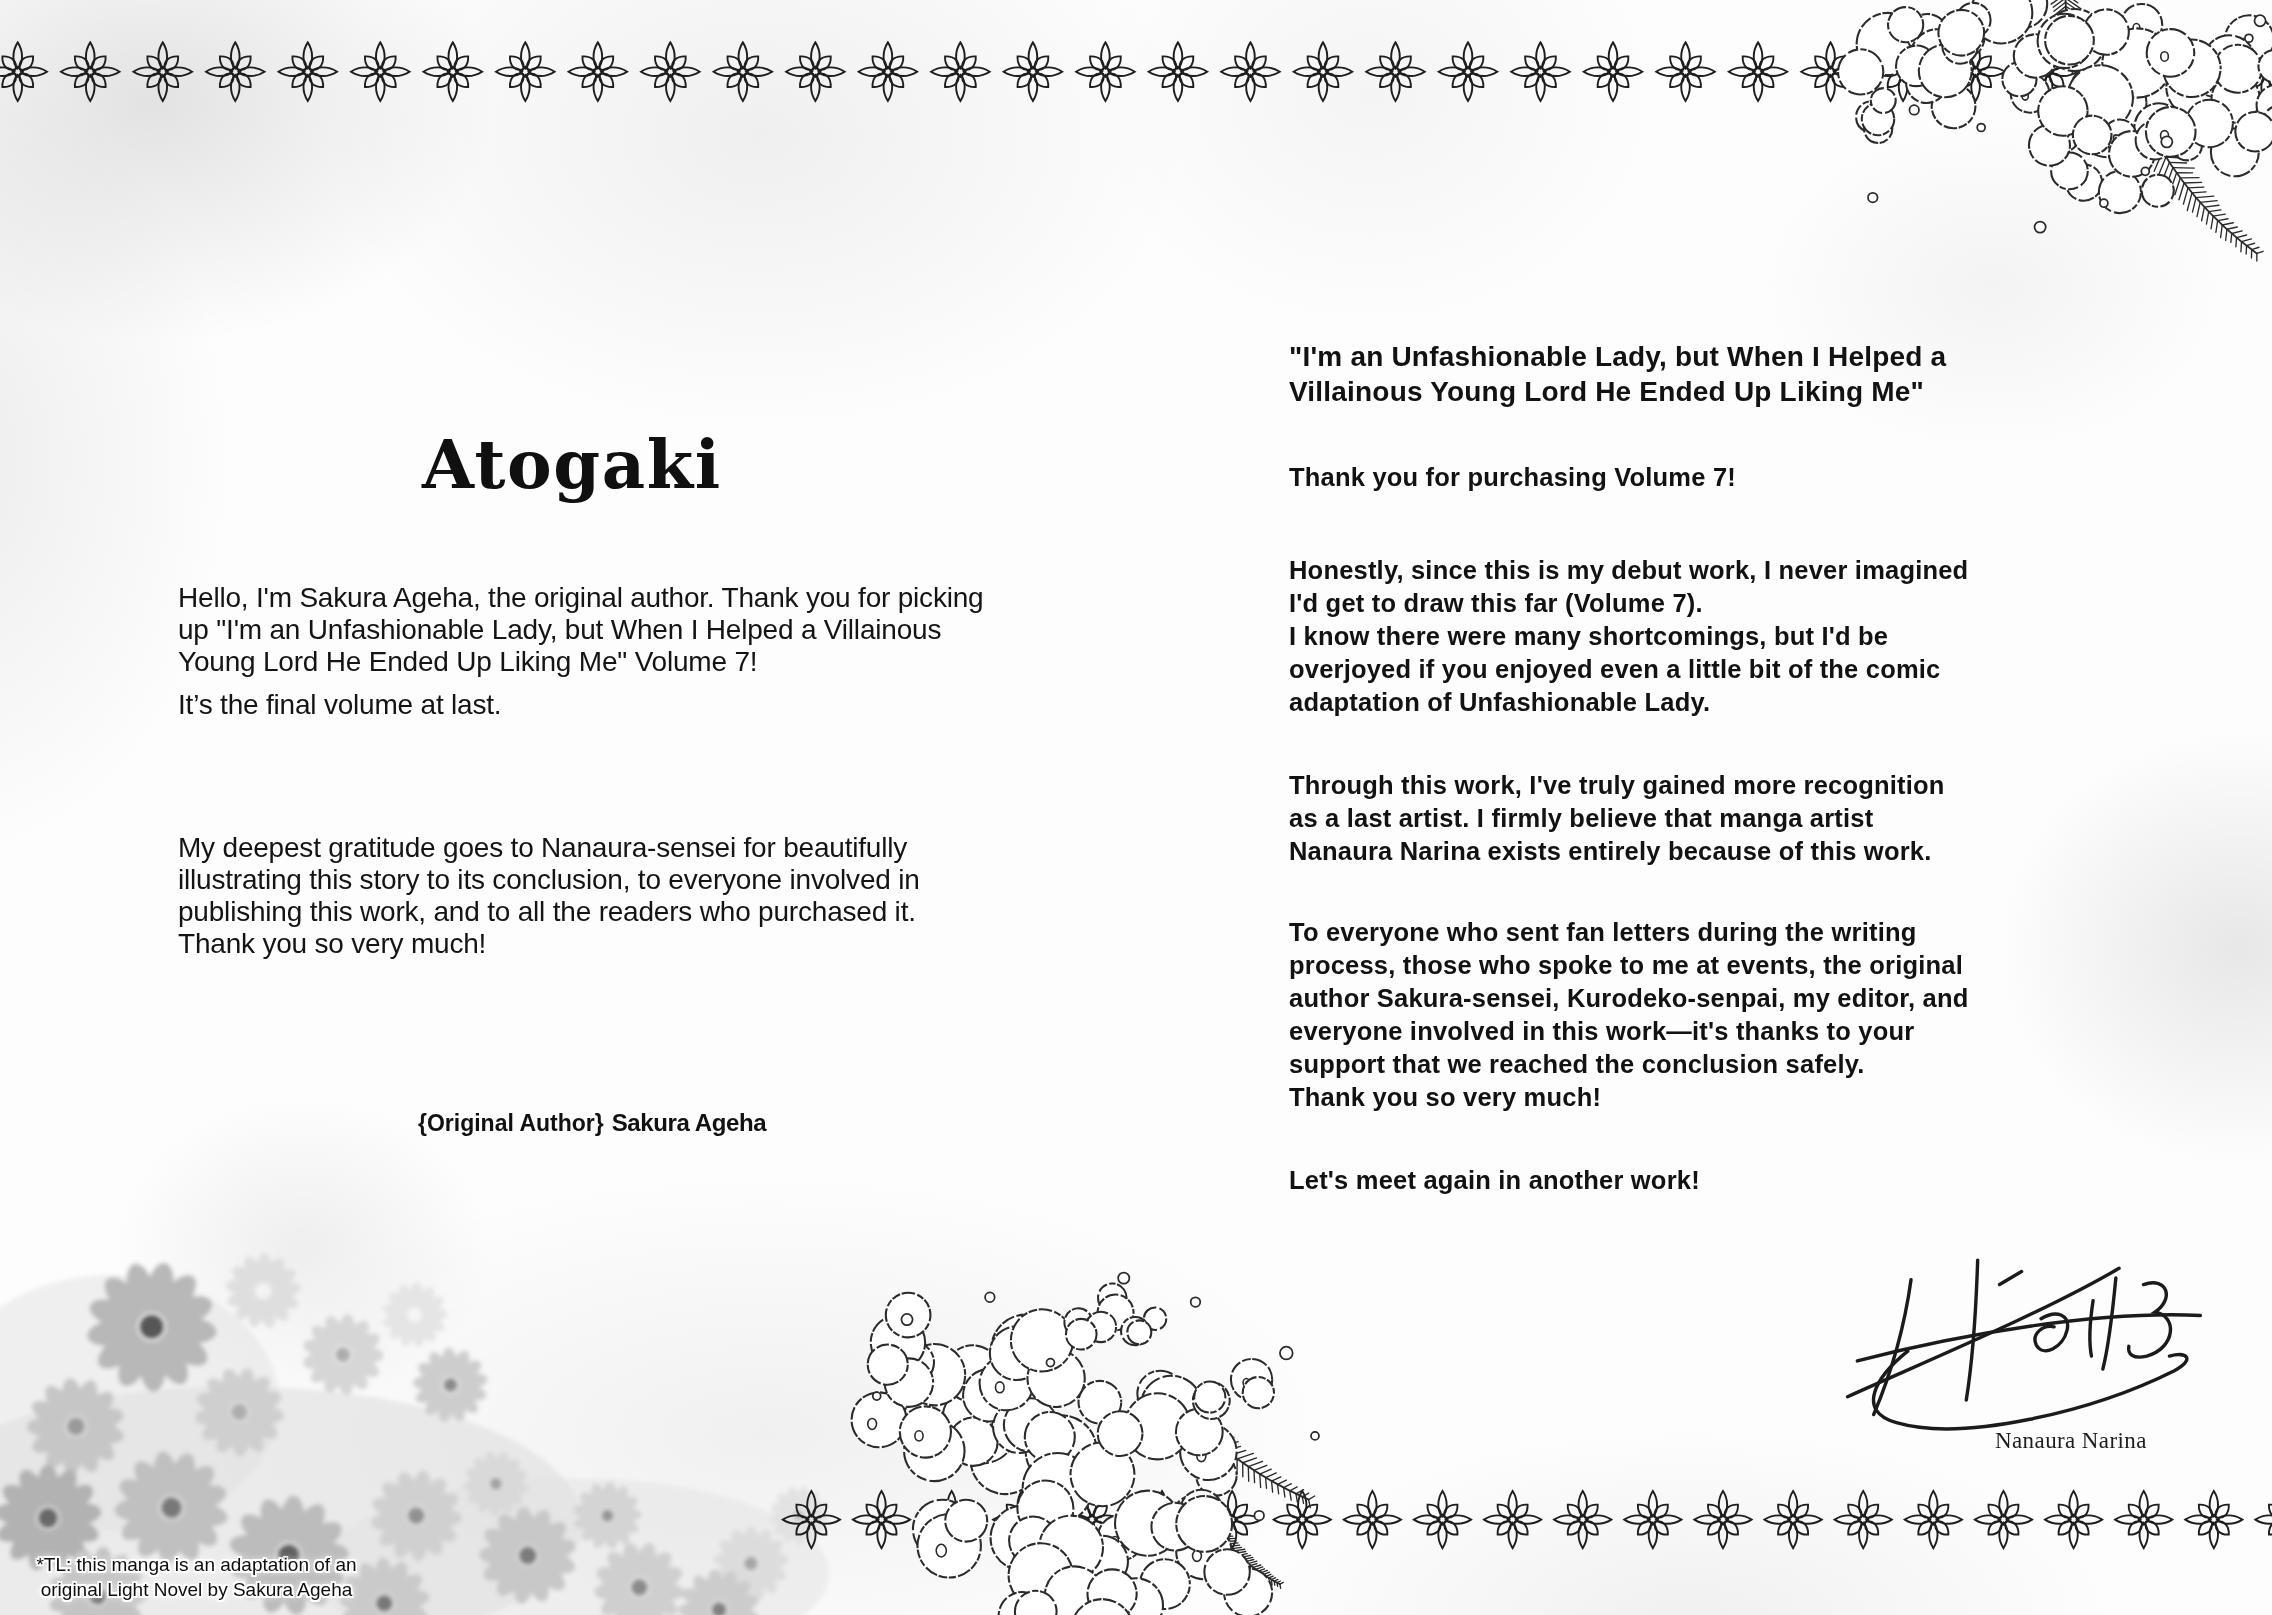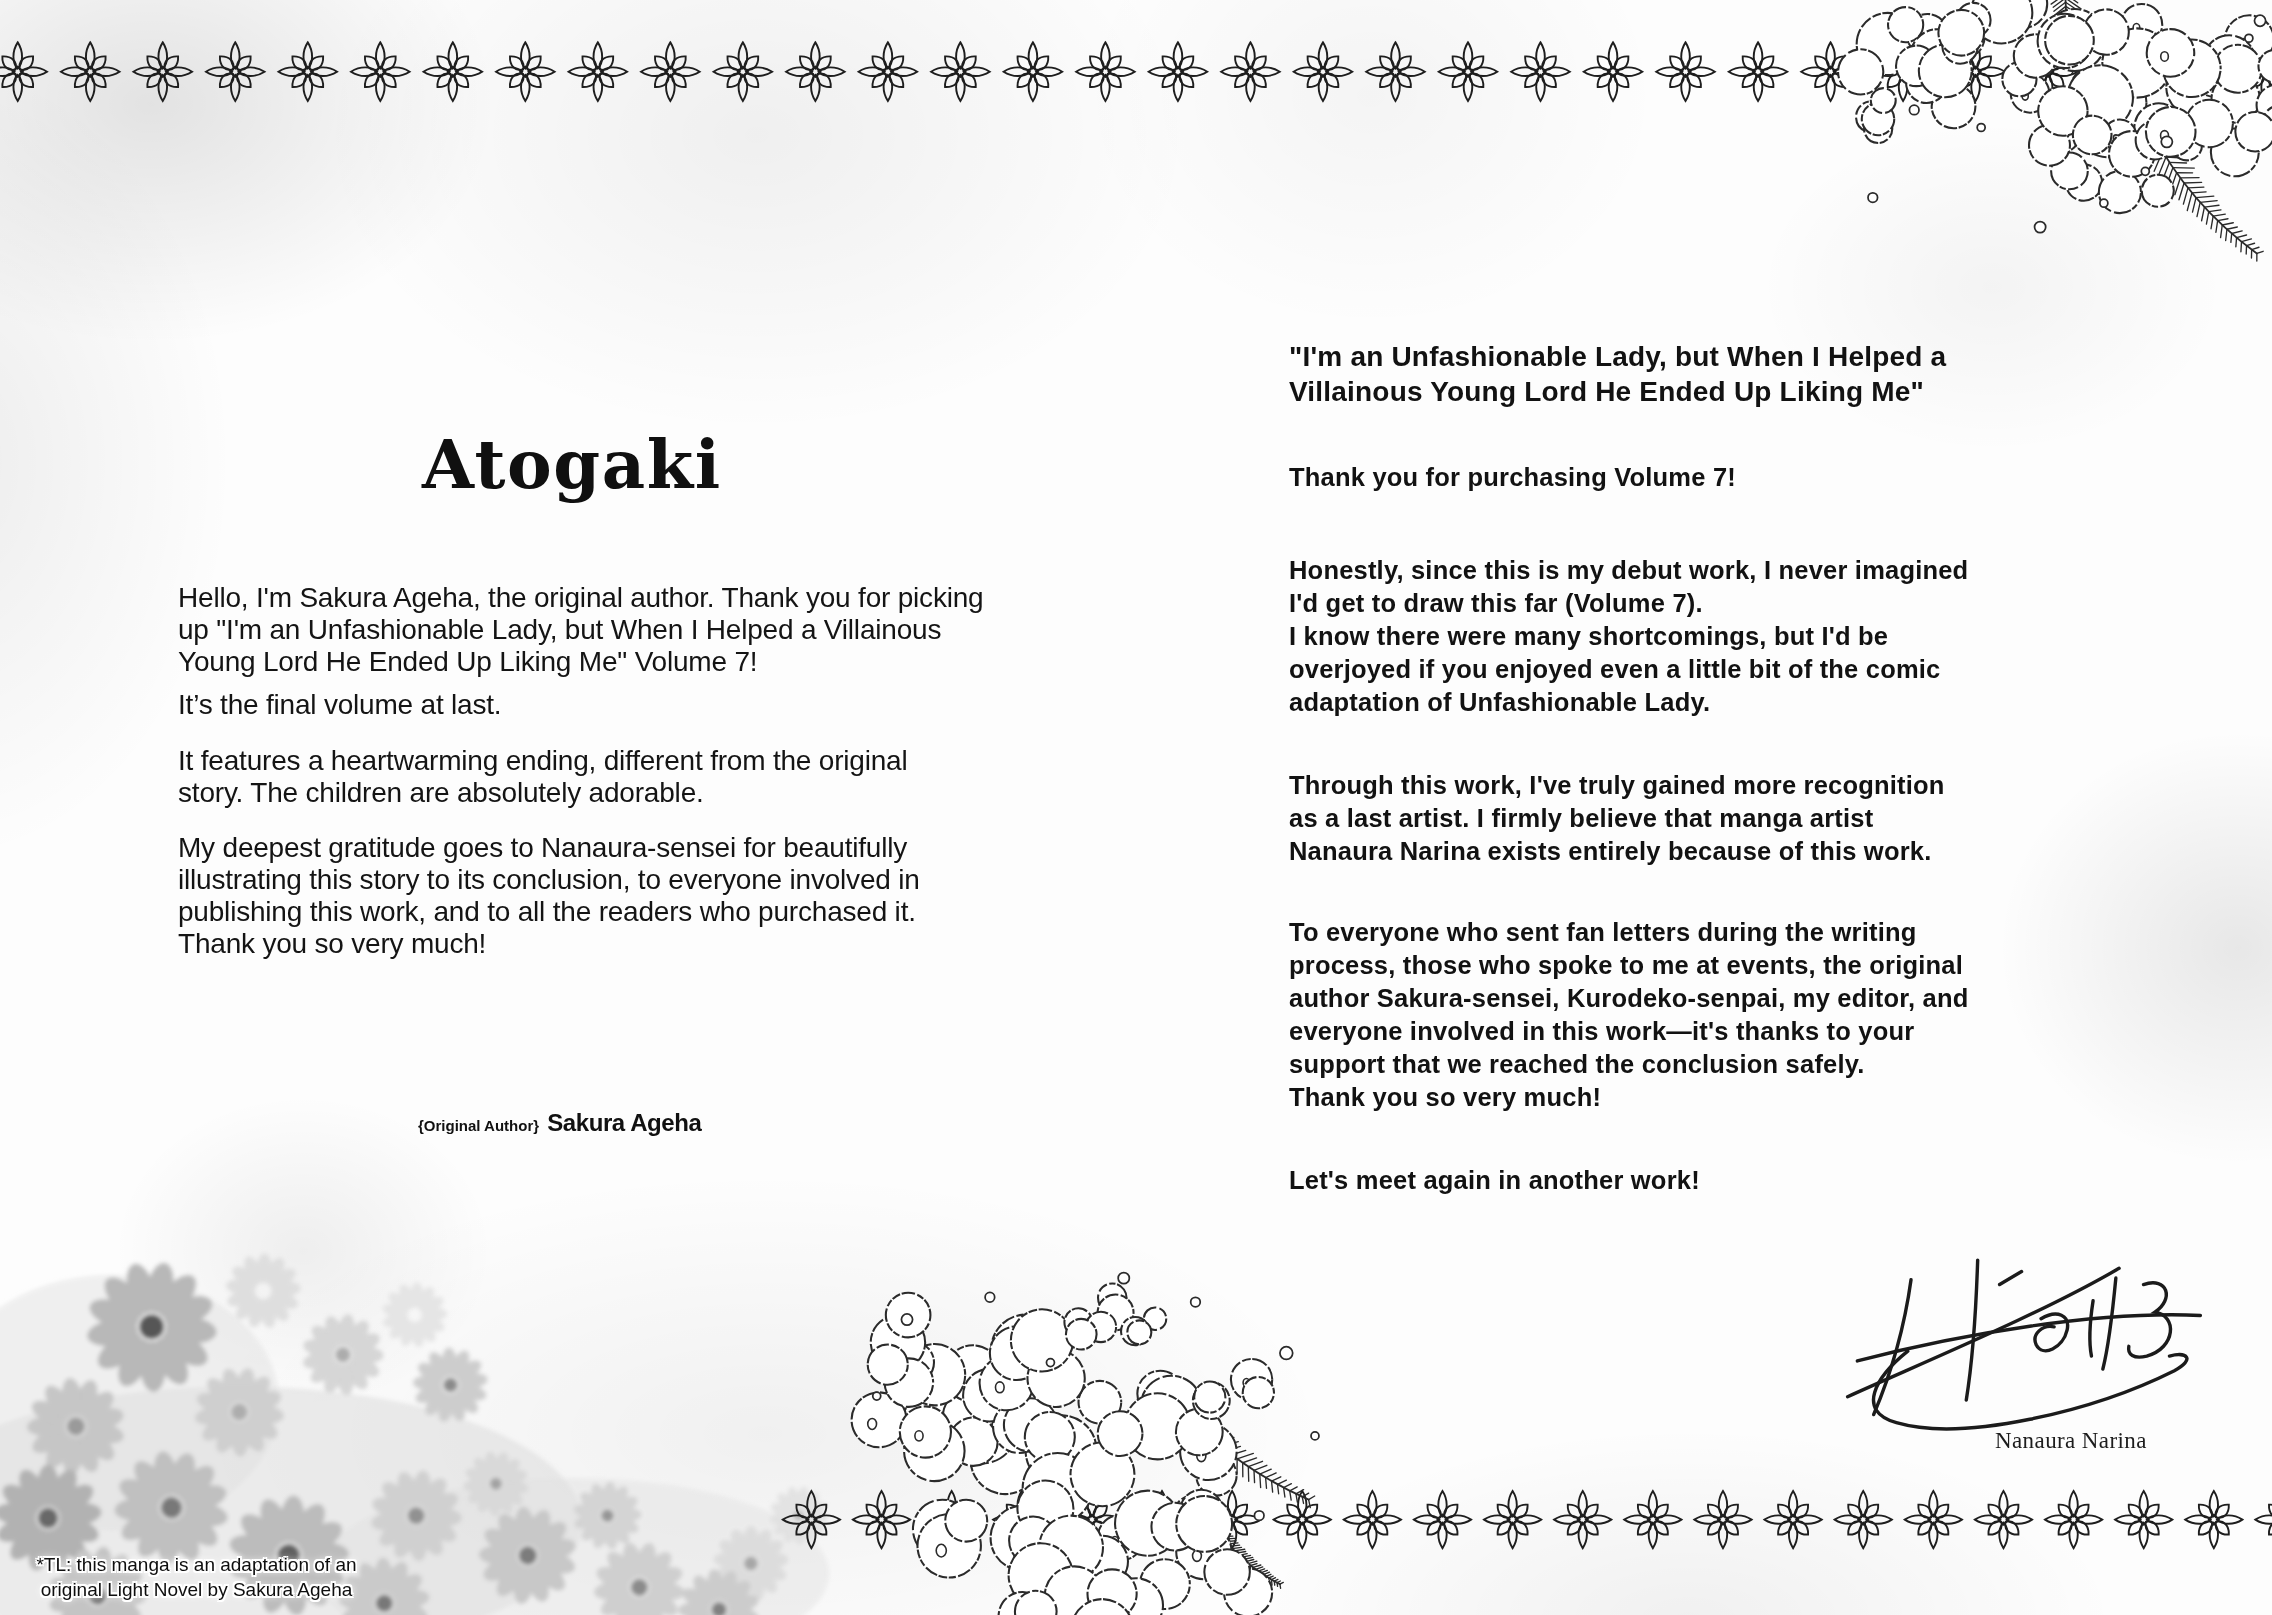--- a/index.html
+++ b/index.html
@@ -35,21 +35,21 @@
   .body-par{
     position:absolute;left:178px;width:892px;z-index:4;margin:0;
     font-size:28px;line-height:32px;letter-spacing:-0.2px;
     white-space:pre-line;color:#141414;
   }
   .p-l0{top:582px}.p-l1{top:689px}.p-l2{top:745px}.p-l3{top:832px}
   .author-line{
     position:absolute;left:418px;top:1109px;z-index:4;
     display:flex;align-items:baseline;gap:8px;white-space:nowrap;
   }
-  .author-label{font-size:15px;font-weight:700;color:#111;}
+  .author-label{font-size:23px;font-weight:700;color:#111;}
   .author-name{font-size:24px;font-weight:700;color:#111;letter-spacing:-0.4px;}
 
   .hw{
     position:absolute;left:1289px;width:861px;z-index:4;margin:0;
     font-weight:700;font-size:25.5px;line-height:33px;letter-spacing:0.2px;
     white-space:pre-line;color:#121212;
   }
   .hw-title{top:339px;font-size:28px;line-height:35px;}
   .p-r0{top:461px}.p-r1{top:554px}.p-r2{top:769px}.p-r3{top:916px}.p-r4{top:1164px}
 
@@ -1405,22 +1405,20 @@
       <circle cx="1580" cy="1902" r="6" fill="#ffffff" stroke="#2b2b2b" stroke-width="2.2"></circle>
       <circle cx="1650" cy="1802" r="5" fill="#ffffff" stroke="#2b2b2b" stroke-width="2.2"></circle>
       <circle cx="1100" cy="1752" r="5" fill="#ffffff" stroke="#2b2b2b" stroke-width="2.2"></circle>
     </svg>
 
   <h1 class="page-title">Atogaki</h1>
   <p class="body-par p-l0">Hello, I'm Sakura Ageha, the original author. Thank you for picking
 up "I'm an Unfashionable Lady, but When I Helped a Villainous
 Young Lord He Ended Up Liking Me" Volume 7!</p>
   <p class="body-par p-l1">It’s the final volume at last.</p>
-  <p class="body-par p-l2">It features a heartwarming ending, different from the original
-story. The children are absolutely adorable.</p>
   <p class="body-par p-l3">My deepest gratitude goes to Nanaura-sensei for beautifully
 illustrating this story to its conclusion, to everyone involved in
 publishing this work, and to all the readers who purchased it.
 Thank you so very much!</p>
   <div class="author-line">
     <span class="author-label">{Original Author}</span>
     <span class="author-name">Sakura Ageha</span>
   </div>
   <p class="tl-note">*TL: this manga is an adaptation of an
 original Light Novel by Sakura Ageha</p>

